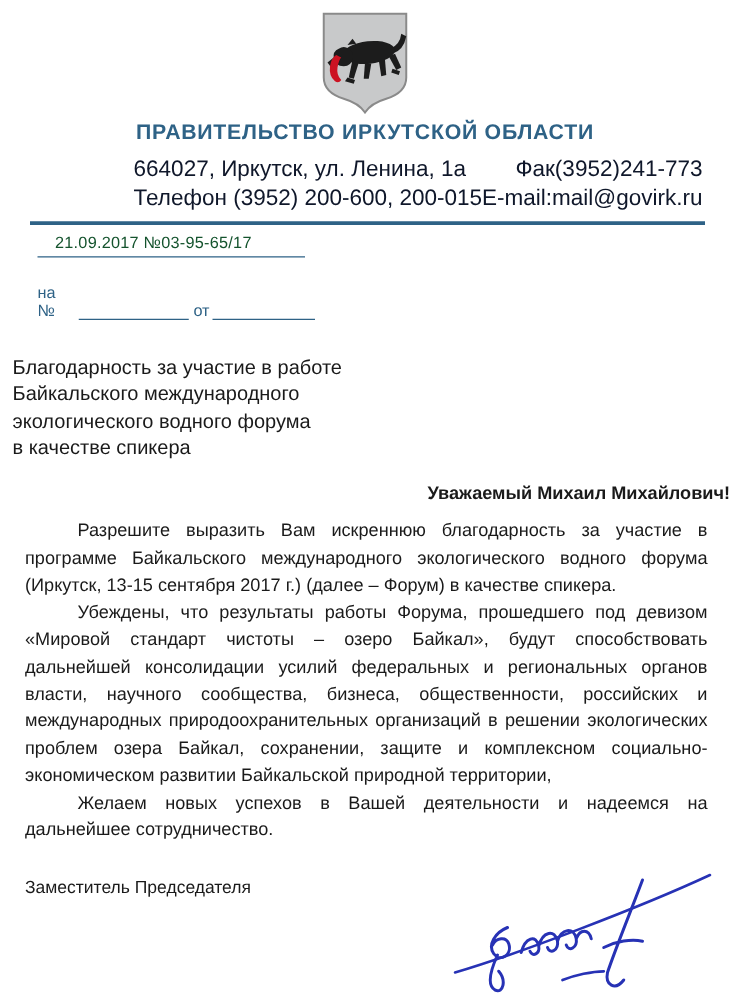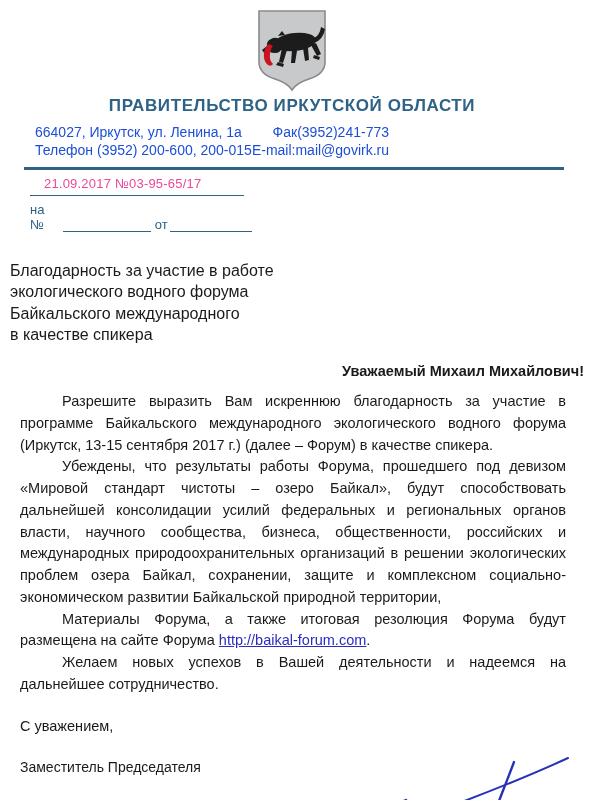--- a/index.html
+++ b/index.html
@@ -15,42 +15,42 @@
   .emblem-wrap{display:flex;justify-content:center;padding-top:8px;}
   .org-title{
     text-align:center;
     font-weight:bold;
     font-size:17px;
     letter-spacing:.6px;
     color:#2e6286;
     margin-top:4px;
   }
   .contacts{
-    display:flex;justify-content:flex-start;
+    display:flex;justify-content:flex-end;
     margin:8px 22px 0 35px;
-    font-size:14px;line-height:1.25;
-    color:#1d4ed8;
+    font-size:18px;line-height:1.25;
+    color:#0f172a;
   }
   .contacts .right{text-align:right;}
   .head-rule{
     height:3px;background:#2e6286;
     margin:8px 20px 0 24px;
   }
   
   .ref-area{margin:6px 0 0 30px;width:222px;font-size:13px;}
-  .date-line{padding-left:14px;color:#ec4899;letter-spacing:.2px;}
+  .date-line{padding-left:14px;color:#14532d;letter-spacing:.2px;}
   .date-underline{border-bottom:1.4px solid #2e6286;margin-top:4px;width:214px;}
   .na-line{
     display:flex;align-items:flex-end;
     margin-top:6px;color:#2e6286;font-size:13px;
   }
   .blank{display:inline-block;border-bottom:1.2px solid #2e6286;height:14px;}
   .blank1{width:92px;}
   .blank2{width:86px;}
-  .na-line .lbl{padding:0 2px 0 0;}
+  .na-line .lbl{padding:0 2px 0 0;margin-top:14px;}
   .na-line .lbl.ot{padding-left:4px;padding-right:2px;}
   
   .addressee{
     margin:10px 0 0 280px;
     font-weight:bold;font-size:14.5px;line-height:1.33;
   }
   
   .subject{
     margin:28px 0 0 10px;width:280px;
     font-size:16px;line-height:1.33;
@@ -134,35 +134,33 @@
       <span class="lbl">на №</span>
       <span class="blank blank1"></span>
       <span class="lbl ot">от</span>
       <span class="blank blank2"></span>
     </div>
   </div>
 
 
   <div class="subject">
     <div>Благодарность за участие в работе</div>
+    <div>Байкальского международного</div>
     <div>экологического водного форума</div>
-    <div>Байкальского международного</div>
     <div>в качестве спикера</div>
   </div>
 
   <div class="salutation">Уважаемый Михаил Михайлович!</div>
 
   <div class="body-text">
     <p>Разрешите выразить Вам искреннюю благодарность за участие в программе Байкальского международного экологического водного форума (Иркутск, 13-15 сентября 2017 г.) (далее – Форум) в качестве спикера.</p>
     <p>Убеждены, что результаты работы Форума, прошедшего под девизом «Мировой стандарт чистоты – озеро Байкал», будут способствовать дальнейшей консолидации усилий федеральных и региональных органов власти, научного сообщества, бизнеса, общественности, российских и международных природоохранительных организаций в решении экологических проблем озера Байкал, сохранении, защите и комплексном социально-экономическом развитии Байкальской природной территории,</p>
-    <p><span>Материалы Форума, а также итоговая резолюция Форума будут размещена на сайте Форума </span><a href="#">http://baikal-forum.com</a><span>.</span></p>
     <p>Желаем новых успехов в Вашей деятельности и надеемся на дальнейшее сотрудничество.</p>
   </div>
 
-  <div class="closing">С уважением,</div>
 
   <div class="sign-row">
     <div class="sign-titles">
       <div>Заместитель Председателя</div>
 
     </div>
 
     <svg class="sign-svg" width="228" height="112" viewBox="0 0 228 112" fill="none" stroke="#2732b5" stroke-linecap="round">
 
       <path d="M2,80 C50,66 150,28 206,2" stroke-width="2"></path>

